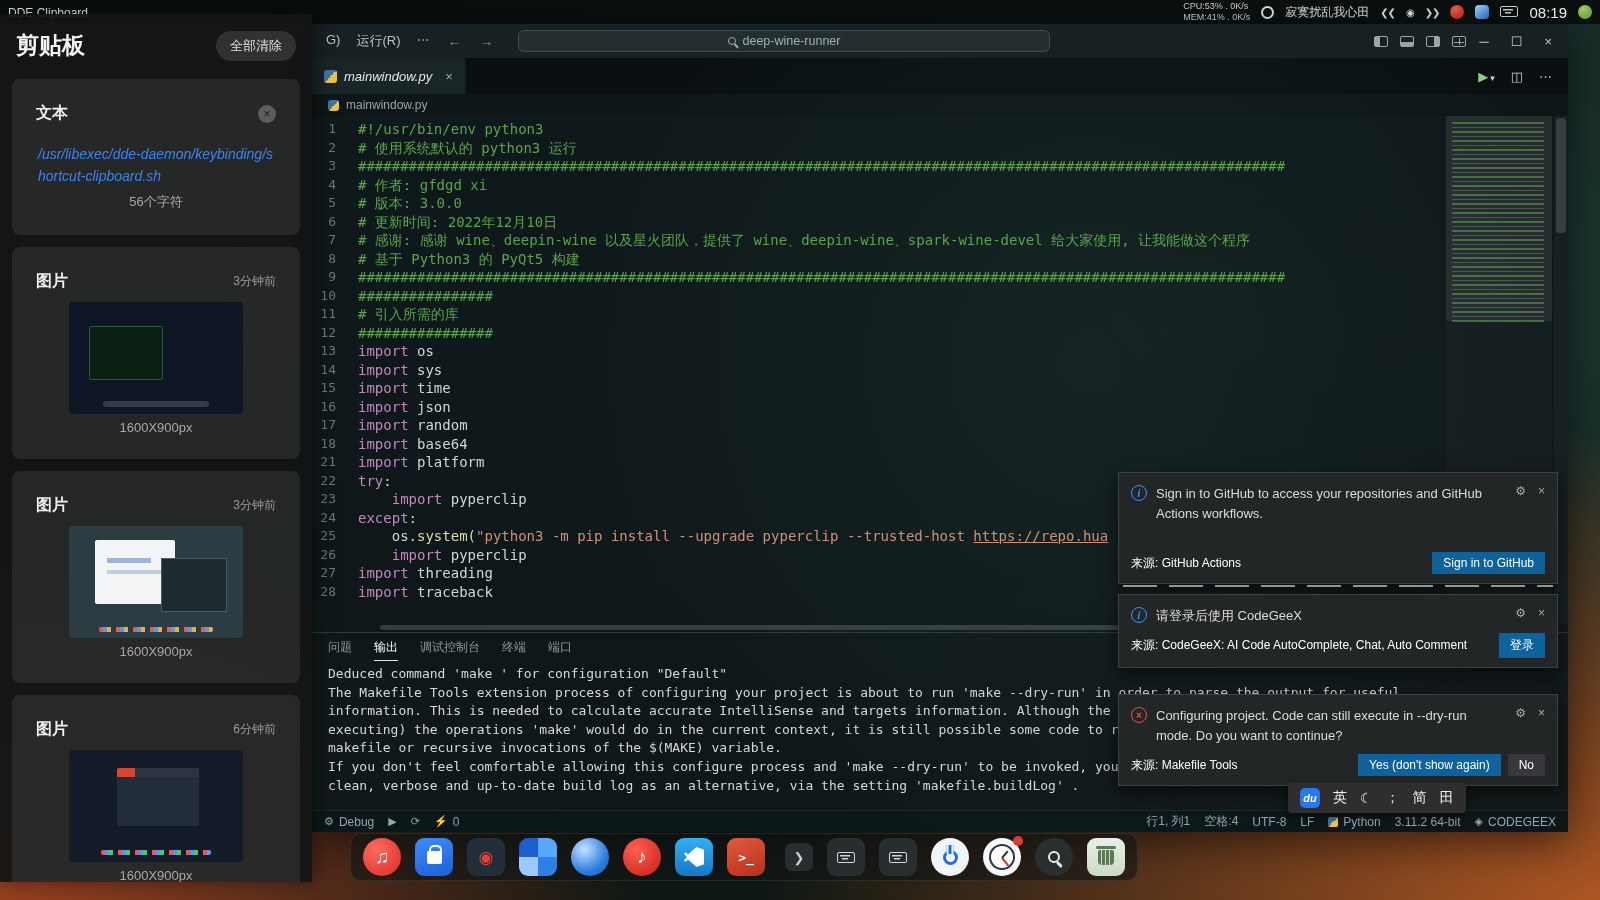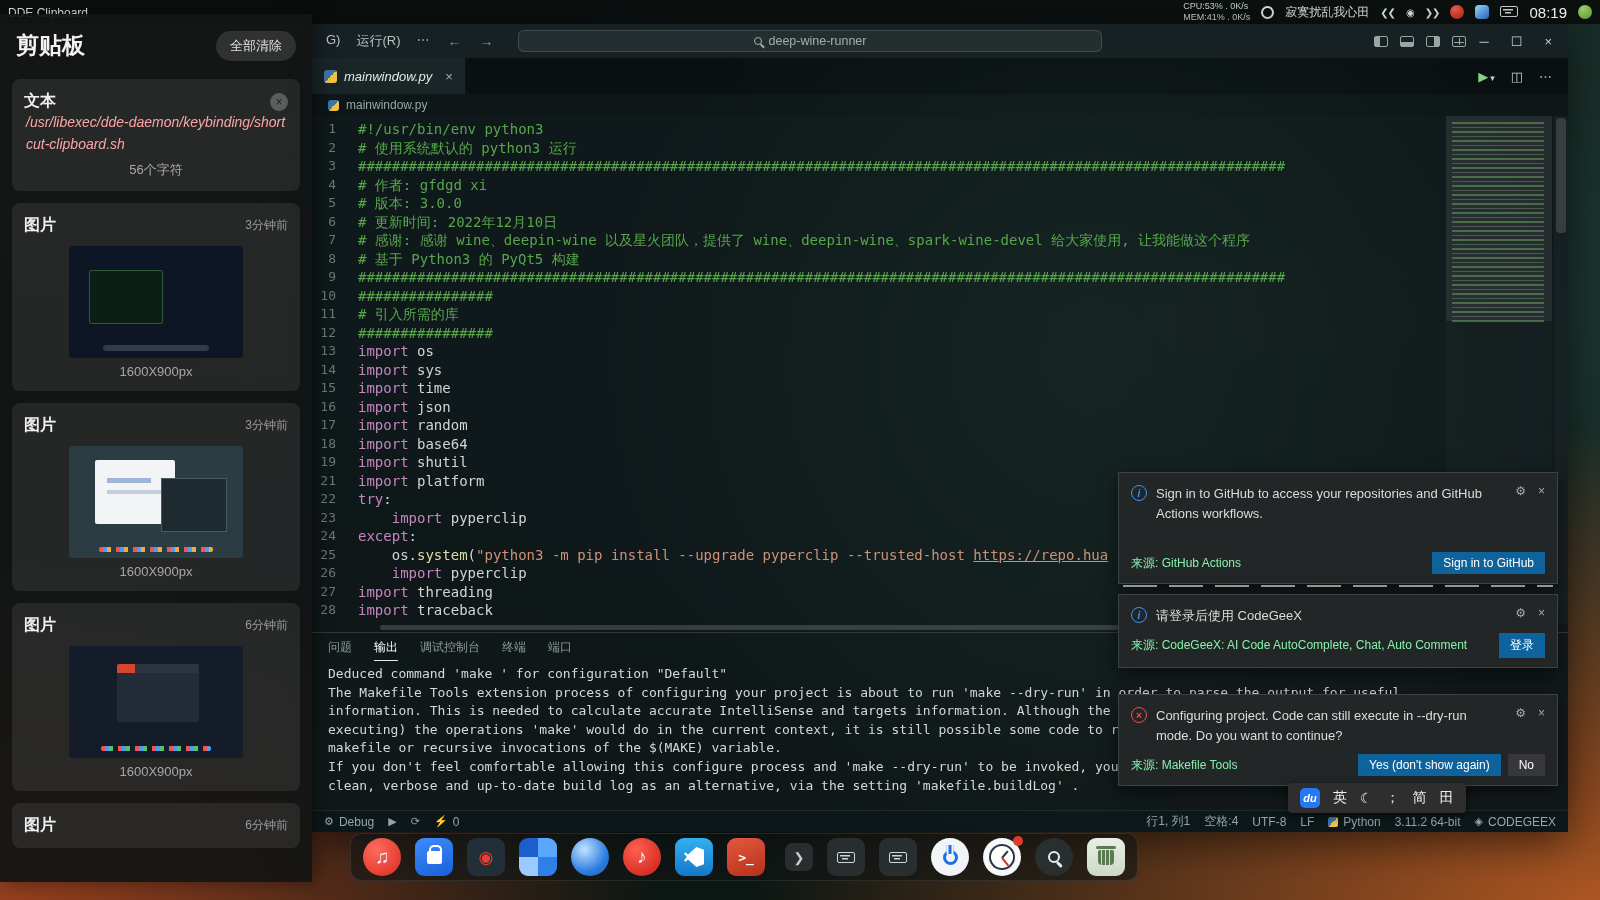--- a/index.html
+++ b/index.html
@@ -35,21 +35,21 @@
     background:rgba(15,24,26,.97); display:flex; flex-direction:column; z-index:10;
     box-shadow:0 10px 40px rgba(0,0,0,.55); }
   .vscode::before { content:""; position:absolute; inset:0; pointer-events:none;
     background:radial-gradient(circle at 62% 42%, rgba(70,130,105,.12), transparent 55%); }
 
   .titlebar { height:34px; flex:0 0 34px; display:flex; align-items:center; background:rgba(24,34,36,.92);
     color:#b9c3c3; font-size:13px; position:relative; padding:0 10px; }
   .menus { display:flex; gap:16px; padding-left:4px; }
   .menu-item { cursor:pointer; }
   .nav { margin-left:18px; color:#8b9797; font-size:14px; cursor:pointer; }
-  .cmdcenter { position:absolute; left:206px; top:6px; width:584px; height:22px; background:rgba(255,255,255,.06);
+  .cmdcenter { position:absolute; left:206px; top:6px; width:532px; height:22px; background:rgba(255,255,255,.06);
     border:1px solid rgba(255,255,255,.14); border-radius:6px; display:flex; align-items:center; justify-content:center;
     gap:7px; color:#9fb0b0; font-size:12.5px; cursor:pointer; }
   .mag { width:8px; height:8px; border:1.5px solid #9fb0b0; border-radius:50%; position:relative; display:inline-block; }
   .mag::after { content:""; position:absolute; width:5px; height:1.5px; background:#9fb0b0; bottom:-2px; right:-4px; transform:rotate(45deg); }
   .layout-ics { margin-left:auto; display:flex; gap:12px; align-items:center; margin-right:14px; }
   .wbox { width:14px; height:11px; border:1px solid #9aa5a5; border-radius:2px; position:relative; display:inline-block; cursor:pointer; }
   .wb-l::before { content:""; position:absolute; left:0; top:0; bottom:0; width:5px; background:#9aa5a5; }
   .wb-b::before { content:""; position:absolute; left:0; right:0; bottom:0; height:4px; background:#9aa5a5; }
   .wb-r::before { content:""; position:absolute; right:0; top:0; bottom:0; width:5px; background:#9aa5a5; }
   .wb-g::before { content:""; position:absolute; inset:1px;
@@ -113,41 +113,41 @@
   .notif-2 { top:694px; height:92px; }
   .n-head { display:flex; gap:9px; }
   .n-ic { flex:0 0 16px; height:16px; border-radius:50%; display:flex; align-items:center; justify-content:center;
     font-size:10px; font-weight:bold; margin-top:1px; }
   .n-info { border:1.5px solid #3794ff; color:#3794ff; font-style:italic; }
   .n-err { border:1.5px solid #f14c4c; color:#f14c4c; }
   .n-text { flex:1; line-height:1.55; }
   .n-actions { display:flex; gap:12px; color:#a8a8a8; font-size:12px; }
   .n-actions span { cursor:pointer; }
   .n-foot { margin-top:auto; display:flex; justify-content:space-between; align-items:center; }
-  .n-src { color:#86efac; font-size:12px; }
+  .n-src { color:#ffffff; font-size:12px; }
   .n-btn { background:#37373d; color:#fff; border:none; padding:4px 11px; font-size:12px; cursor:pointer; margin-left:7px;
     font-family:"Liberation Sans",sans-serif; }
   .n-btn.primary { background:#0e639c; }
   .n-progress { position:absolute; left:4px; right:4px; bottom:-4px; height:2px;
     background:repeating-linear-gradient(90deg,#9a9a9a 0 34px, transparent 34px 46px); }
 
   
   .clip-panel { position:absolute; left:0; top:14px; width:312px; height:868px; background:rgba(19,21,21,.94);
     z-index:20; overflow:hidden; box-shadow:4px 0 18px rgba(0,0,0,.4); }
   .clip-header { display:flex; align-items:center; justify-content:space-between; padding:16px 16px 6px; }
   .clip-title { font-size:23px; font-weight:bold; color:#f2f2f2; }
   .clear-btn { background:rgba(255,255,255,.12); color:#e0e0e0; border:none; border-radius:15px;
     padding:6px 14px; font-size:13px; cursor:pointer; font-family:Liberation Mono, monospace; }
-  .clip-card { margin:12px 12px 0; background:rgba(255,255,255,.08); border-radius:8px; padding:12px; color:#ddd; cursor:pointer; }
+  .clip-card { margin:12px 12px 0; background:rgba(255,255,255,.08); border-radius:8px; padding:24px; color:#ddd; cursor:pointer; }
   .clip-head { display:flex; align-items:center; }
   .clip-type { font-size:16px; font-weight:bold; color:#f0f0f0; flex:1; }
   .clip-time { font-size:12px; color:#9a9a9a; }
   .clip-close { width:18px; height:18px; border-radius:50%; background:rgba(255,255,255,.25); color:#222;
     display:flex; align-items:center; justify-content:center; font-size:12px; margin-left:8px; cursor:pointer; }
-  .clip-text { font-style:italic; font-size:14px; line-height:1.55; color:#fca5a5; margin:0 2px 6px; word-break:break-all; }
+  .clip-text { font-style:italic; font-size:14px; line-height:1.55; color:#3b82f6; margin:20px 2px 6px; word-break:break-all; }
   .clip-meta { text-align:center; font-size:13px; color:#a8a8a8; margin-top:4px; }
   .thumb { width:174px; height:112px; margin:10px auto 6px; border-radius:4px; position:relative; overflow:hidden; }
   .thumb-a { background:#0e1626; }
   .thumb-a .t-win1 { position:absolute; left:20px; top:24px; width:74px; height:54px; background:#0b2014; border:1px solid #2f5a3a; border-radius:2px; }
   .thumb-a .t-dock { position:absolute; left:34px; right:34px; bottom:7px; height:6px; background:rgba(255,255,255,.16); border-radius:3px; }
   .thumb-b { background:#2c3c43; }
   .thumb-b .t-win1 { position:absolute; left:26px; top:14px; width:80px; height:64px; background:#f2f4f6; border-radius:2px;
     background-image:linear-gradient(#9db5d8,#9db5d8),linear-gradient(#c3cfdd,#c3cfdd);
     background-size:44px 5px,56px 4px; background-position:12px 18px,12px 30px; background-repeat:no-repeat; }
   .thumb-b .t-win2 { position:absolute; right:16px; top:32px; width:66px; height:54px; background:#1d2a30; border:1px solid #4a5a60; }
@@ -290,21 +290,20 @@
           <div class="code-line"><span class="ln">9</span><span class="lt"><span class="tk-c">##############################################################################################################</span></span></div>
           <div class="code-line"><span class="ln">10</span><span class="lt"><span class="tk-c">################</span></span></div>
           <div class="code-line"><span class="ln">11</span><span class="lt"><span class="tk-c"># 引入所需的库</span></span></div>
           <div class="code-line"><span class="ln">12</span><span class="lt"><span class="tk-c">################</span></span></div>
           <div class="code-line"><span class="ln">13</span><span class="lt"><span class="tk-k">import</span><span class="tk-p"> os</span></span></div>
           <div class="code-line"><span class="ln">14</span><span class="lt"><span class="tk-k">import</span><span class="tk-p"> sys</span></span></div>
           <div class="code-line"><span class="ln">15</span><span class="lt"><span class="tk-k">import</span><span class="tk-p"> time</span></span></div>
           <div class="code-line"><span class="ln">16</span><span class="lt"><span class="tk-k">import</span><span class="tk-p"> json</span></span></div>
           <div class="code-line"><span class="ln">17</span><span class="lt"><span class="tk-k">import</span><span class="tk-p"> random</span></span></div>
           <div class="code-line"><span class="ln">18</span><span class="lt"><span class="tk-k">import</span><span class="tk-p"> base64</span></span></div>
-          <div class="code-line"><span class="ln">19</span><span class="lt"><span class="tk-k">import</span><span class="tk-p"> shutil</span></span></div>
           <div class="code-line"><span class="ln">21</span><span class="lt"><span class="tk-k">import</span><span class="tk-p"> platform</span></span></div>
           <div class="code-line"><span class="ln">22</span><span class="lt"><span class="tk-k">try</span><span class="tk-p">:</span></span></div>
           <div class="code-line"><span class="ln">23</span><span class="lt"><span class="tk-p">    </span><span class="tk-k">import</span><span class="tk-p"> pyperclip</span></span></div>
           <div class="code-line"><span class="ln">24</span><span class="lt"><span class="tk-k">except</span><span class="tk-p">:</span></span></div>
           <div class="code-line"><span class="ln">25</span><span class="lt"><span class="tk-p">    os.</span><span class="tk-f">system</span><span class="tk-p">(</span><span class="tk-s">"python3 -m pip install --upgrade pyperclip --trusted-host </span><span class="tk-u">https://repo.hua</span></span></div>
           <div class="code-line"><span class="ln">26</span><span class="lt"><span class="tk-p">    </span><span class="tk-k">import</span><span class="tk-p"> pyperclip</span></span></div>
           <div class="code-line"><span class="ln">27</span><span class="lt"><span class="tk-k">import</span><span class="tk-p"> threading</span></span></div>
           <div class="code-line"><span class="ln">28</span><span class="lt"><span class="tk-k">import</span><span class="tk-p"> traceback</span></span></div>
         </div>
       <div class="minimap">

